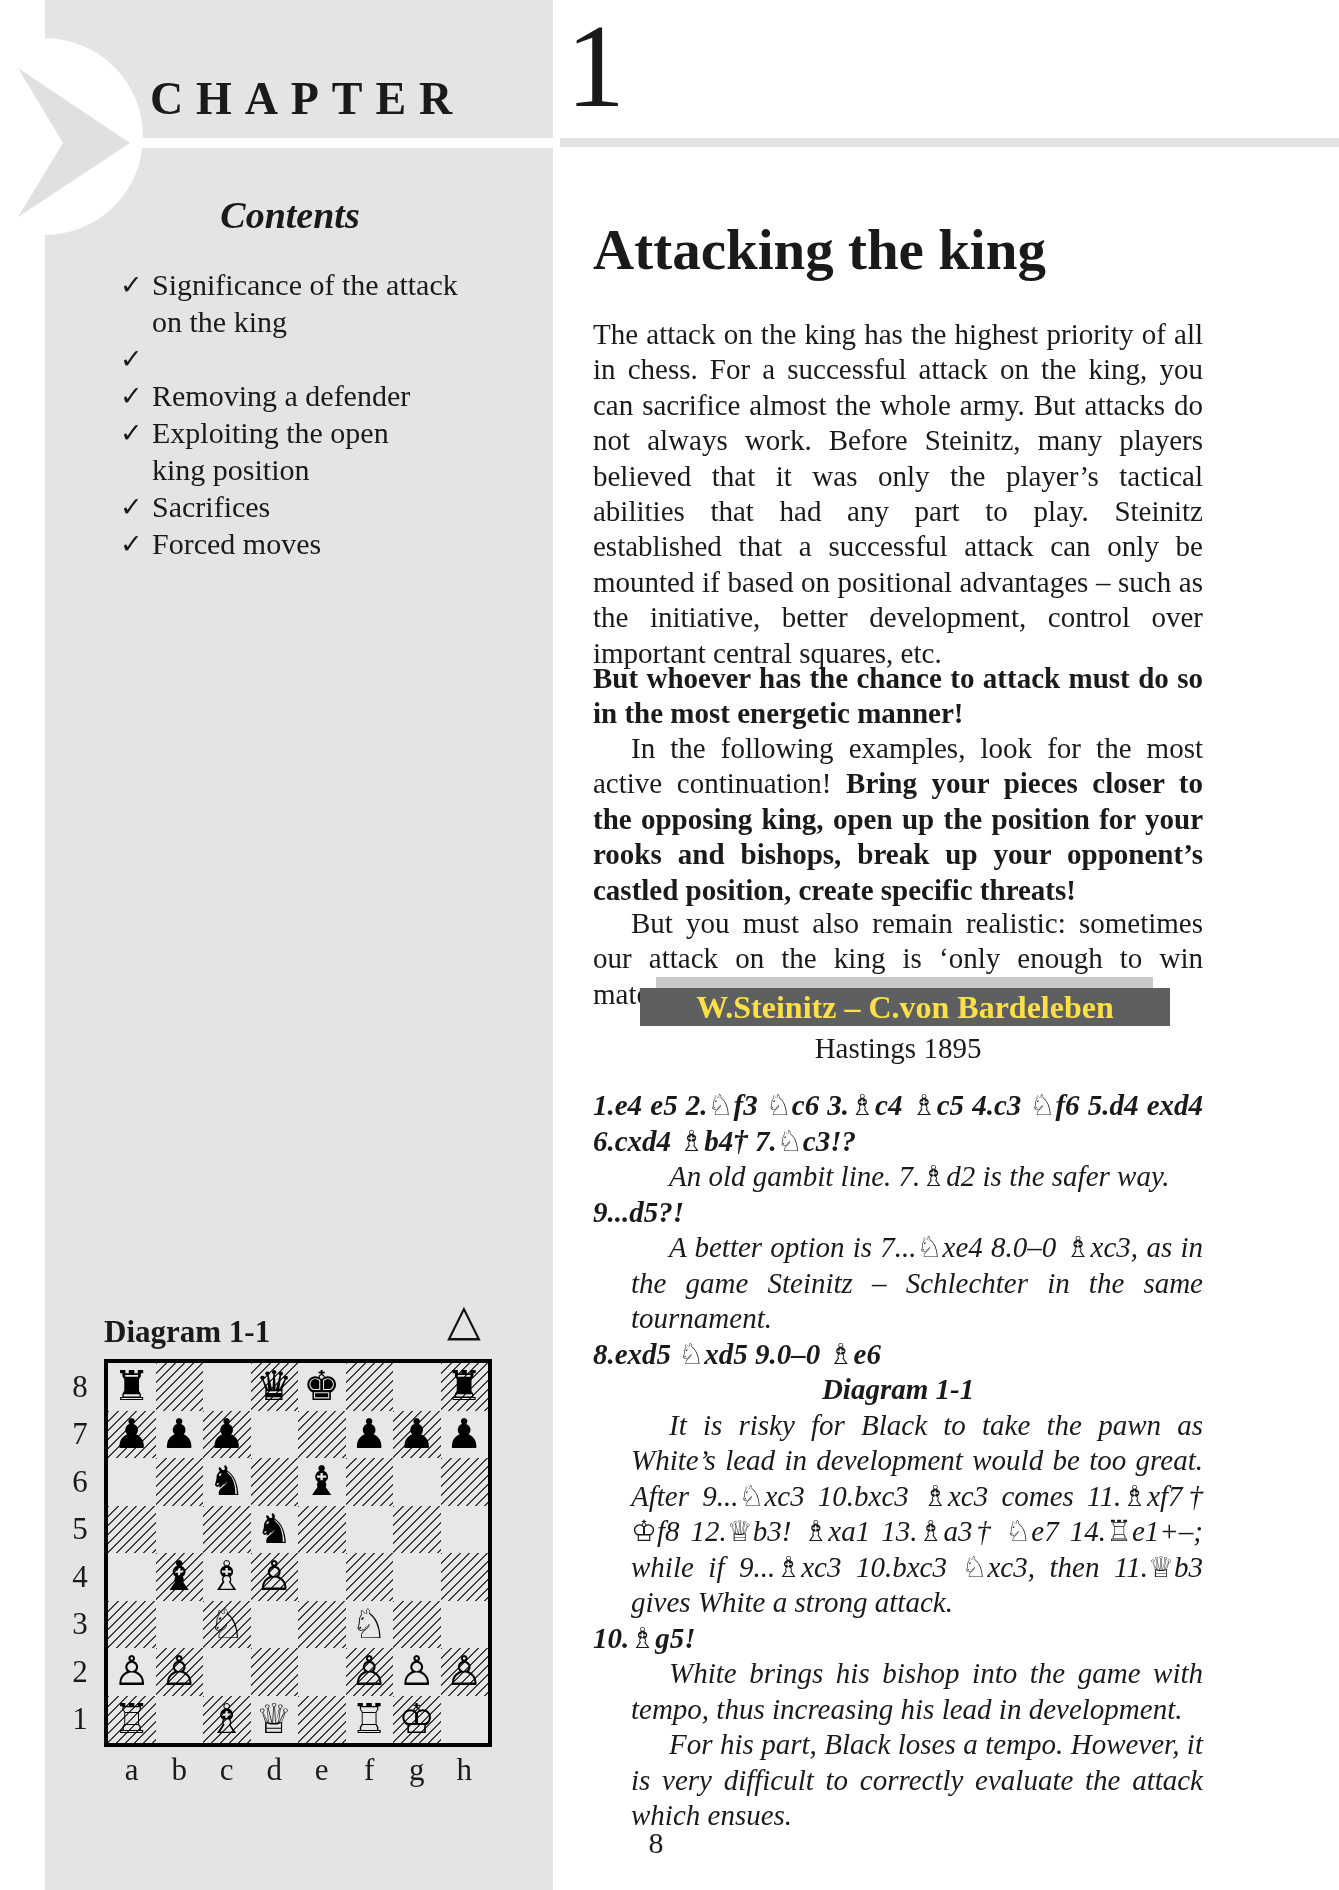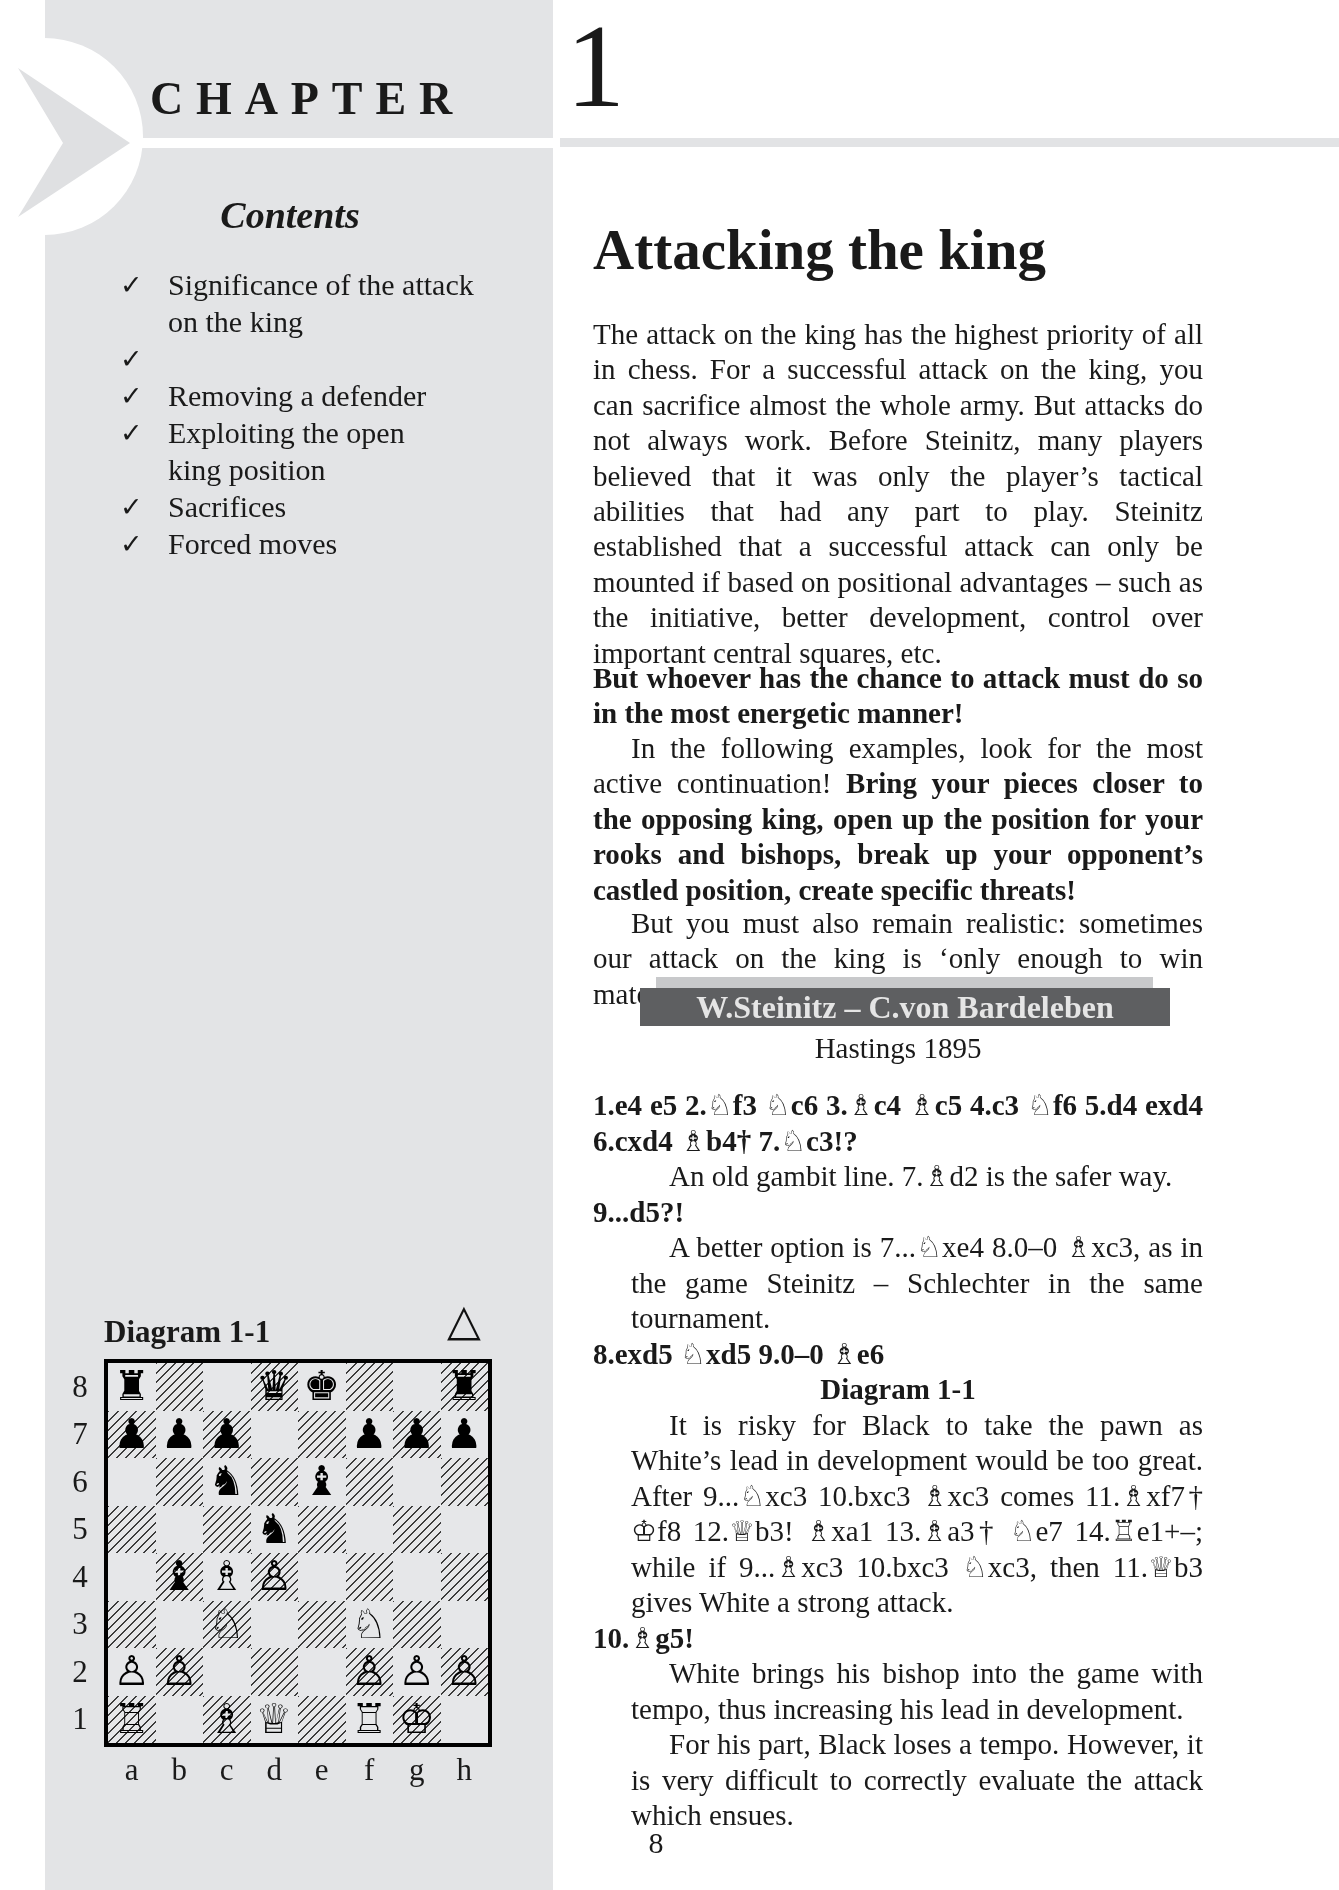--- a/index.html
+++ b/index.html
@@ -16,21 +16,21 @@
   .chevron-svg{left:0;top:0;width:200px;height:260px;}
 
   .chapter-label{left:150px;top:76px;width:410px;font-size:46px;font-weight:700;
                  letter-spacing:0.28em;line-height:1;}
   .chapter-number{left:566px;top:8px;font-size:118px;line-height:1;font-weight:400;}
 
   .contents-title{left:45px;top:196px;width:490px;text-align:center;font-size:38px;font-weight:700;line-height:1;font-style:italic;}
   .contents-list{left:120px;top:266px;width:412px;font-size:30px;line-height:37px;}
   .toc-item{display:flex;align-items:flex-start;}
   .toc-check{width:32px;flex:0 0 32px;font-family:"DejaVu Sans",sans-serif;font-size:27px;}
-  .toc-text{white-space:pre-line;margin-left:16px;}
+  .toc-text{white-space:pre-line;}
 
   
   .diagram-label{left:104px;top:1316px;font-size:31px;font-weight:700;line-height:1;}
   .to-move{left:447px;top:1298px;font-size:44px;line-height:1;font-family:"DejaVu Sans",sans-serif;color:#111;}
   .board{left:104px;top:1359px;width:380px;height:380px;border:4px solid #000;
          display:grid;grid-template-columns:repeat(8,47.5px);grid-template-rows:repeat(8,47.5px);
          background:#e6e7e9;}
   .sq{width:47.5px;height:47.5px;display:flex;align-items:center;justify-content:center;}
   .sq.dark{background-image:repeating-linear-gradient(135deg,#3c3c3c 0px,#3c3c3c 1.4px,transparent 1.4px,transparent 6.4px);}
   .piece{font-family:"DejaVu Sans",sans-serif;font-size:41px;line-height:1;color:#000;}
@@ -45,24 +45,24 @@
   .article-title{top:183px;font-size:57px;font-weight:700;line-height:1;}
   .body-text{font-size:29px;line-height:35.4px;text-align:justify;}
   .p1{top:288px;}
   .callout{top:632px;font-weight:700;}
   .p2{top:702px;text-indent:38px;}
   .p2 b{font-weight:700;}
   .p3{top:877px;text-indent:38px;}
 
   .bar-shadow{top:977px;left:63px !important;width:497px;height:34px;background:#c8c9cb;}
   .game-bar{top:988px;left:47px !important;width:530px;height:38px;background:#5e5f61;
-            color:#e5e5e5;font-size:32px;font-weight:700;text-align:center;line-height:38px;}
+            color:#fde047;font-size:32px;font-weight:700;text-align:center;line-height:38px;}
   .game-event{top:1032px;text-align:center;font-size:29px;}
 
-  .annotations{top:1088px;font-size:29px;line-height:35.5px;}
+  .annotations{top:1088px;font-size:29px;line-height:35.5px;font-style:italic;}
   .annotations p{margin:0;text-align:justify;font-family:"Liberation Serif","DejaVu Sans",serif;}
   .annotations p.moves{font-weight:700;}
   .annotations p.comment{text-indent:38px;margin-left:38px;}
   .annotations p.diagram-ref{font-weight:700;text-align:center;text-indent:0;}
 
   .page-number{left:626px;top:1826px;width:60px;text-align:center;font-size:30px;}
 </style>
 </head>
 <body>
 

